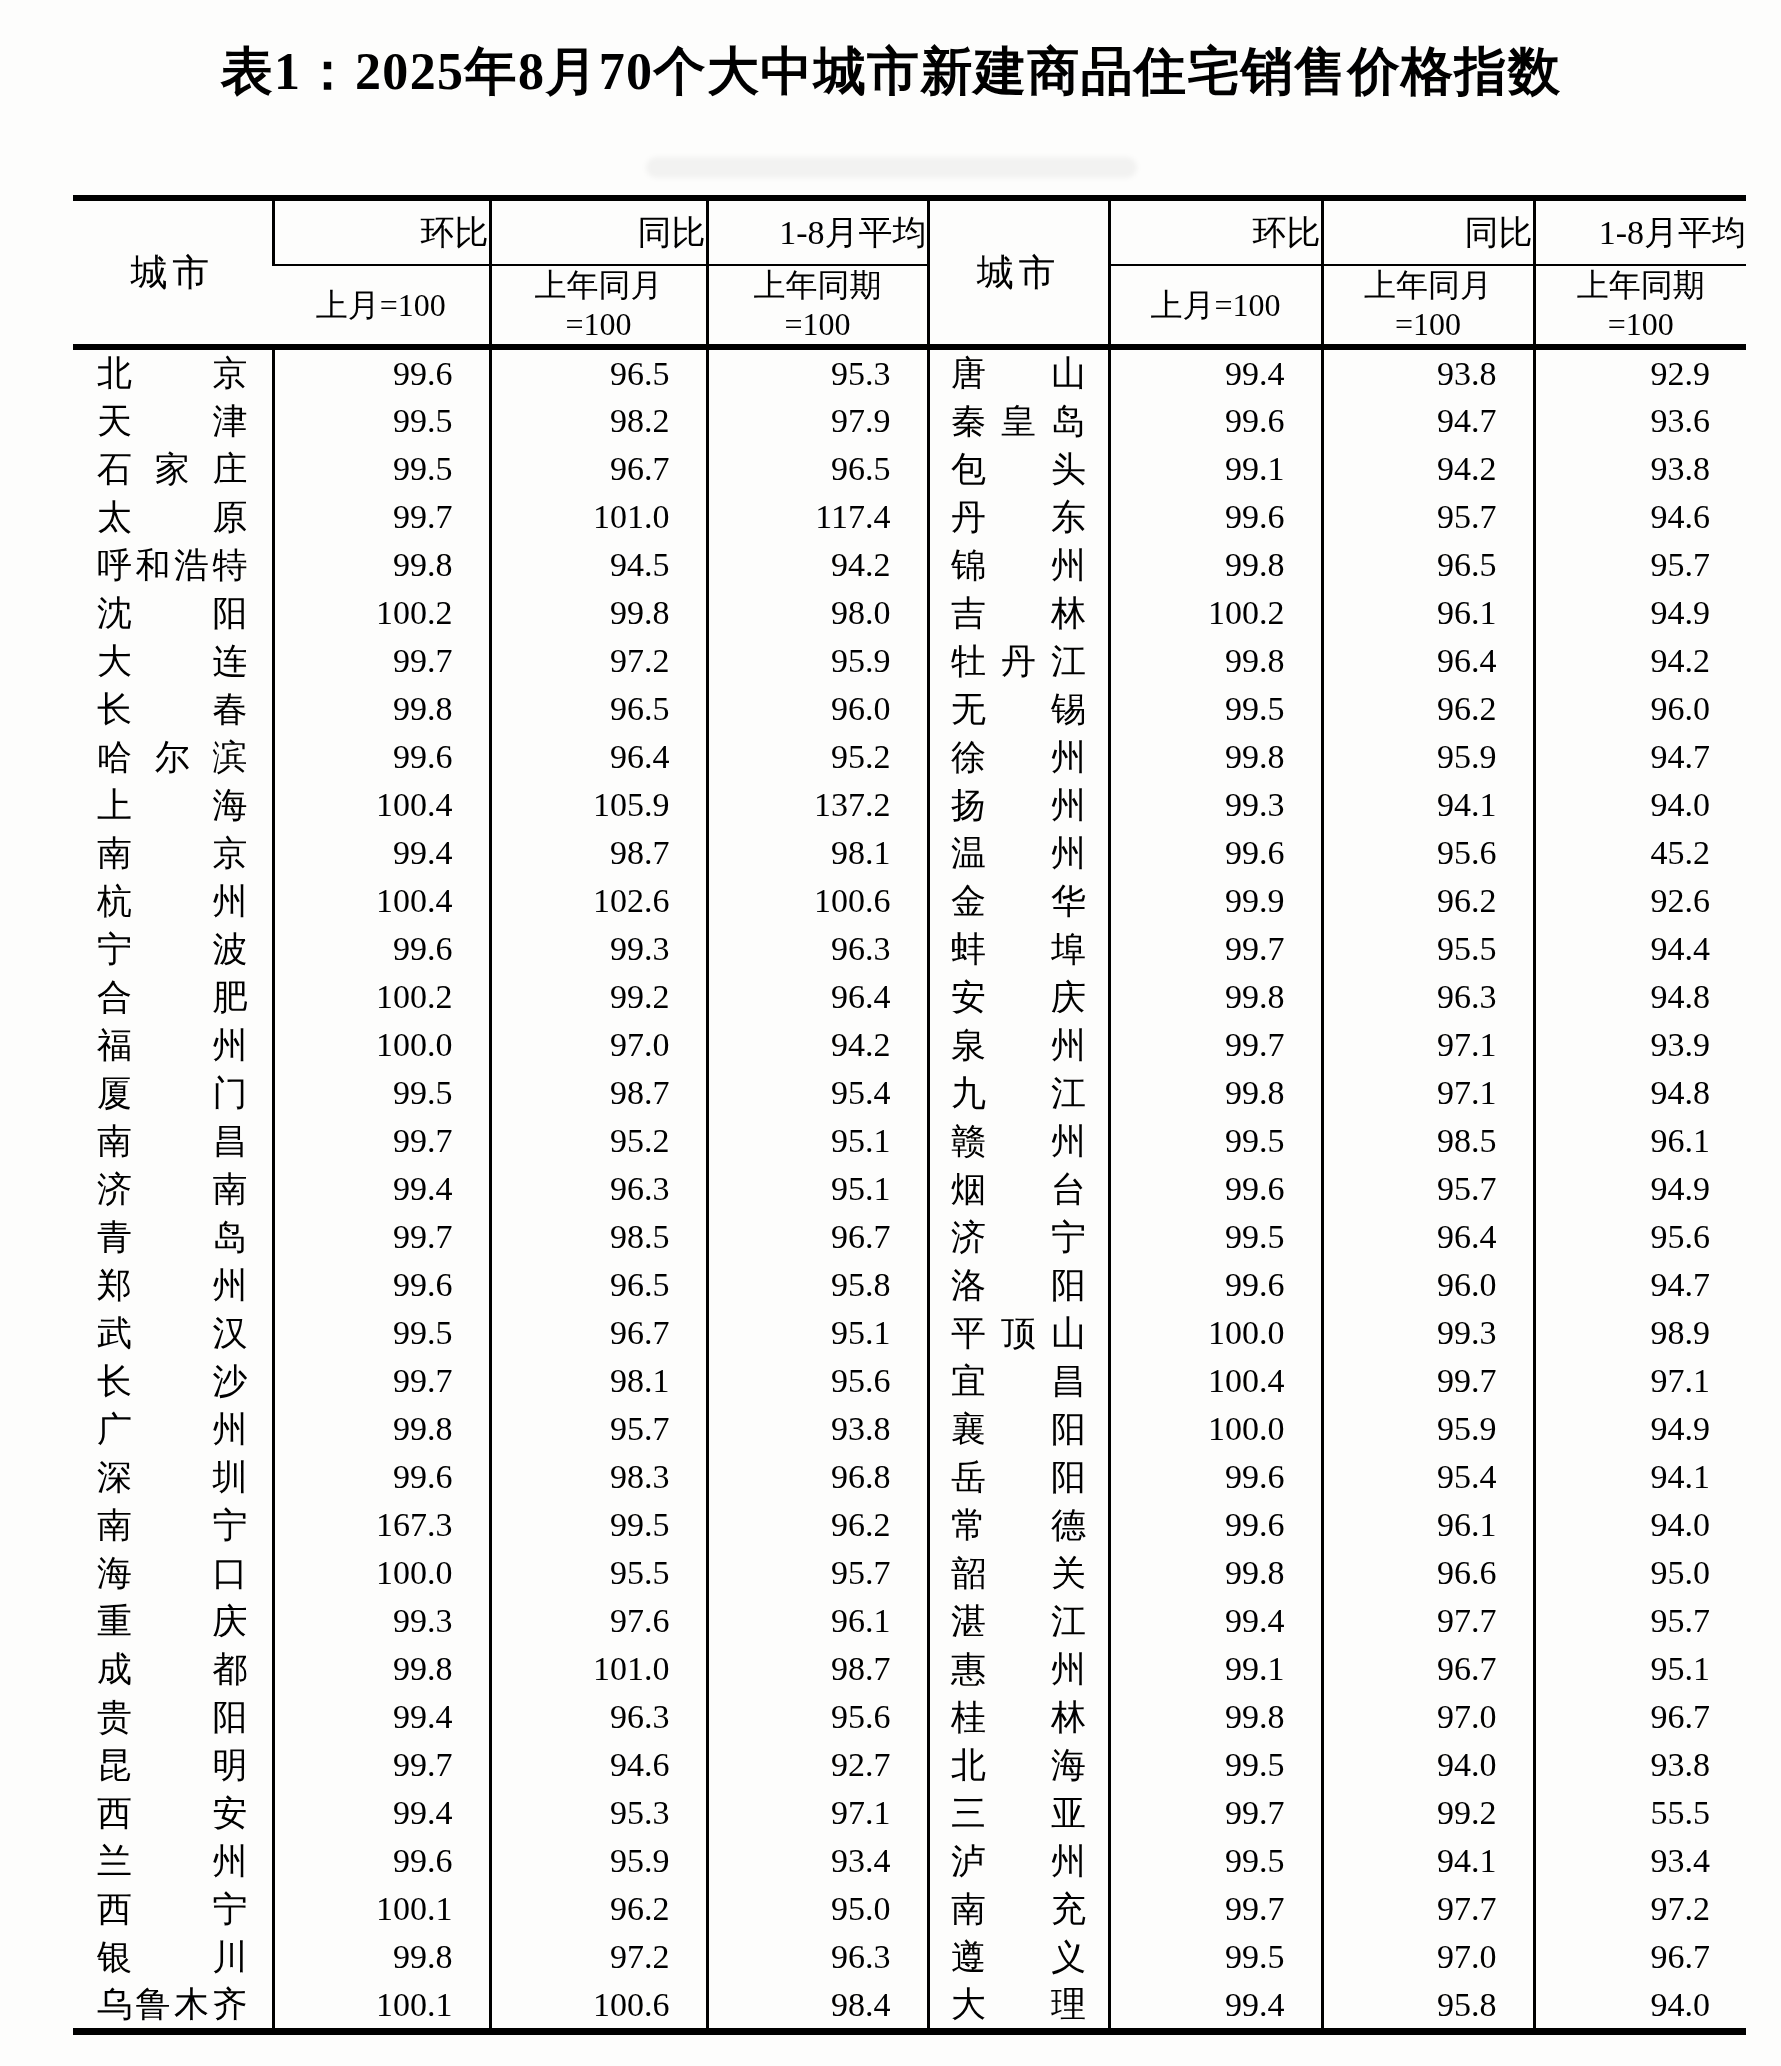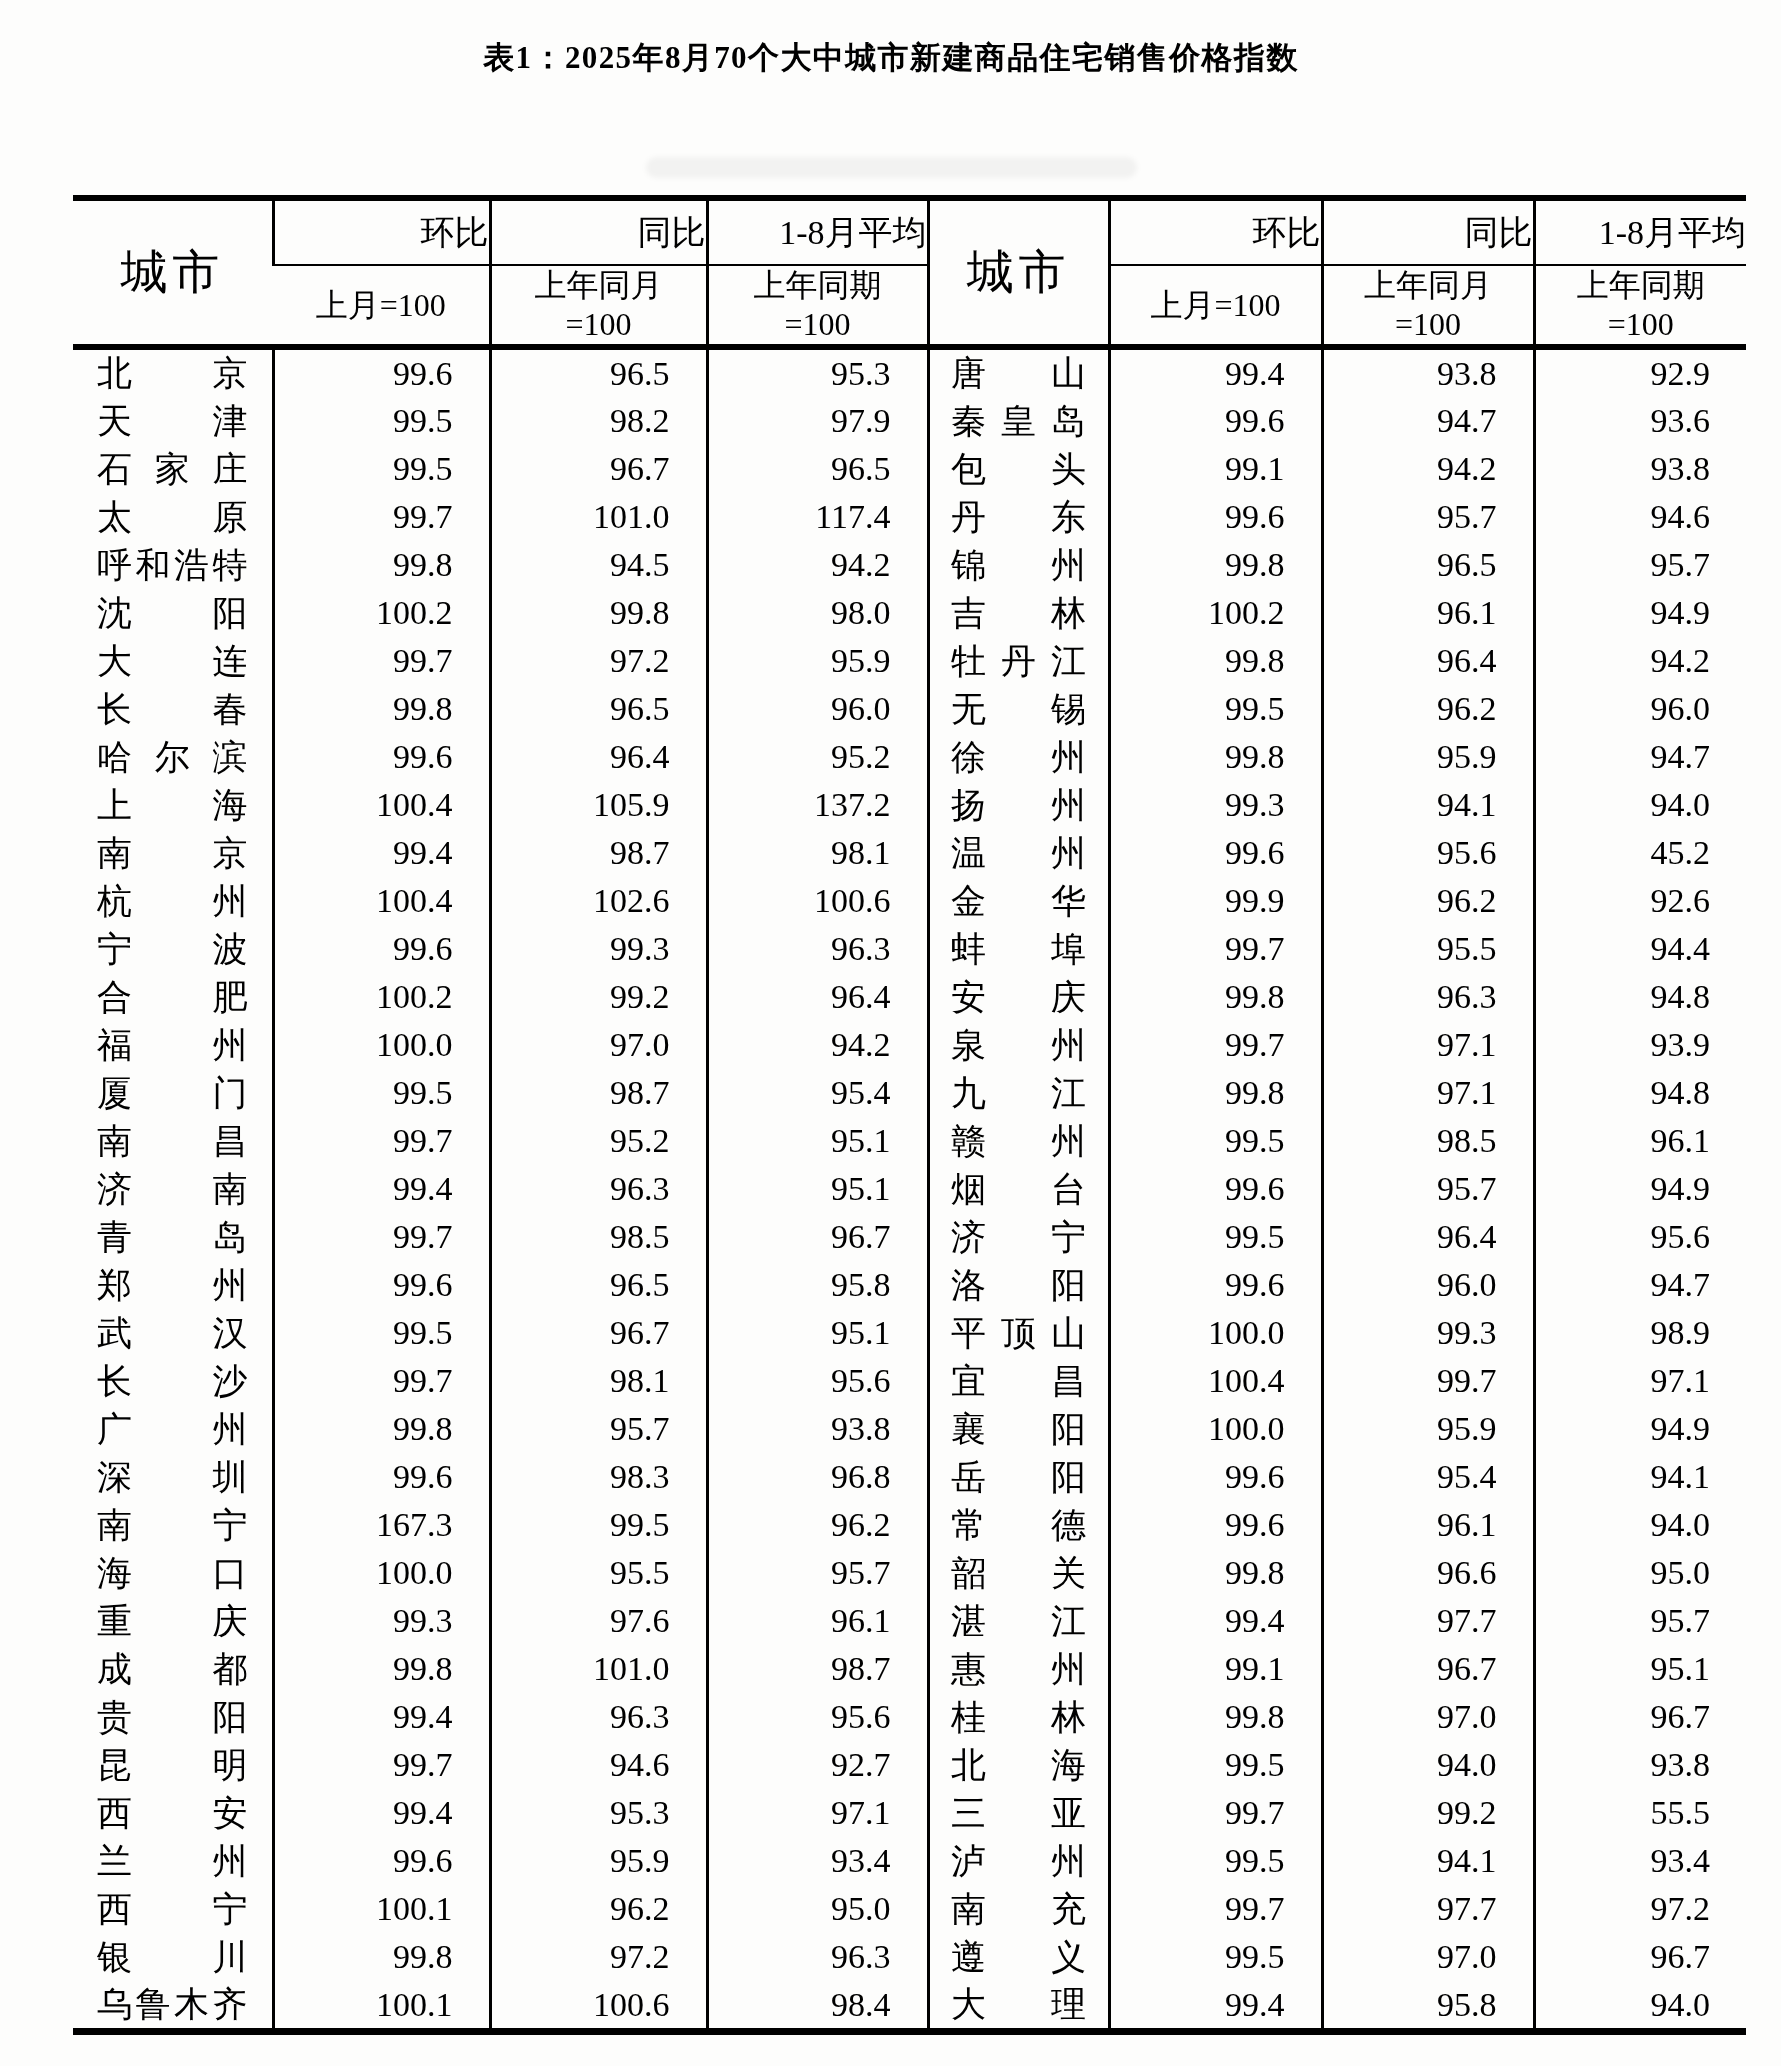--- a/index.html
+++ b/index.html
@@ -12,21 +12,21 @@
     color:#000;
     overflow:hidden;
   }
   .title{
     position:absolute;
     top:37px;
     left:0;
     width:100%;
     margin:0;
     text-align:center;
-    font-size:31px;
+    font-size:52px;
     font-weight:bold;
     letter-spacing:1.4px;
     white-space:nowrap;
   }
   .scan-artifact{
     position:absolute;
     left:646px;
     top:157px;
     width:491px;
     height:20.6px;
@@ -51,21 +51,21 @@
     vertical-align:middle;
   }
   th:first-child,td:first-child{border-left:none;}
   thead .top-h{
     height:63px;
     font-size:34px;
     text-align:right;
     border-bottom:2.8px solid #000;
   }
   thead .city-h{
-    font-size:47px;
+    font-size:37px;
     text-align:center;
     letter-spacing:4.7px;
     border-bottom:6px solid #000;
   }
   thead tr.subhead th{
     height:73px;
     font-size:32px;
     line-height:1.22;
     text-align:center;
     border-bottom:6px solid #000;

